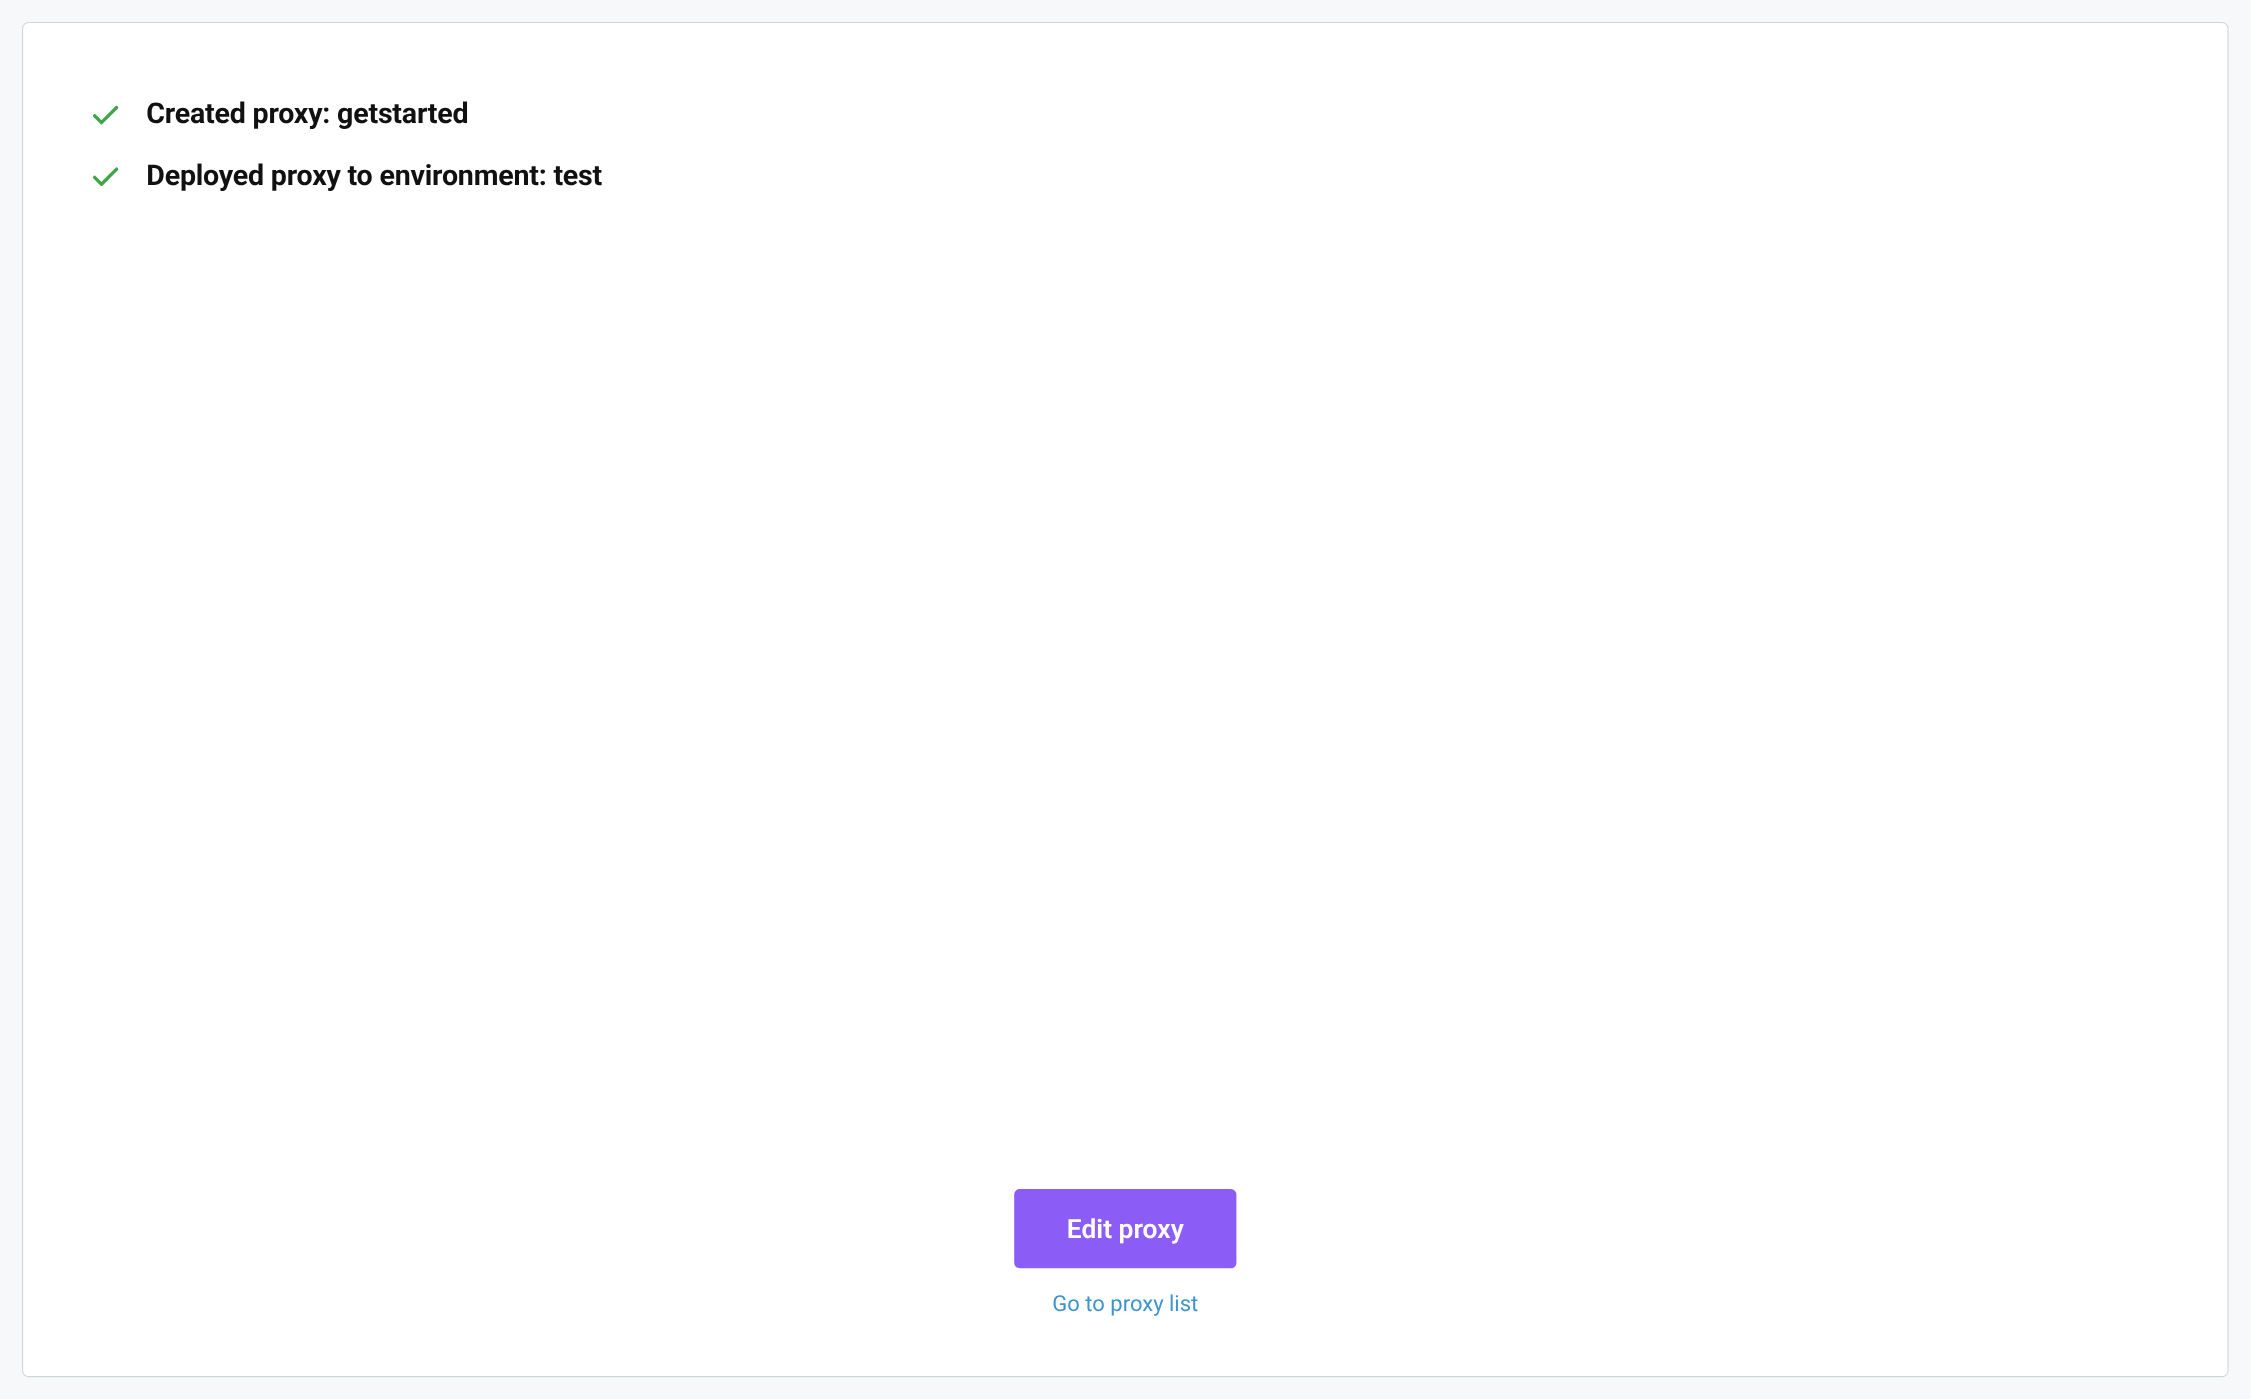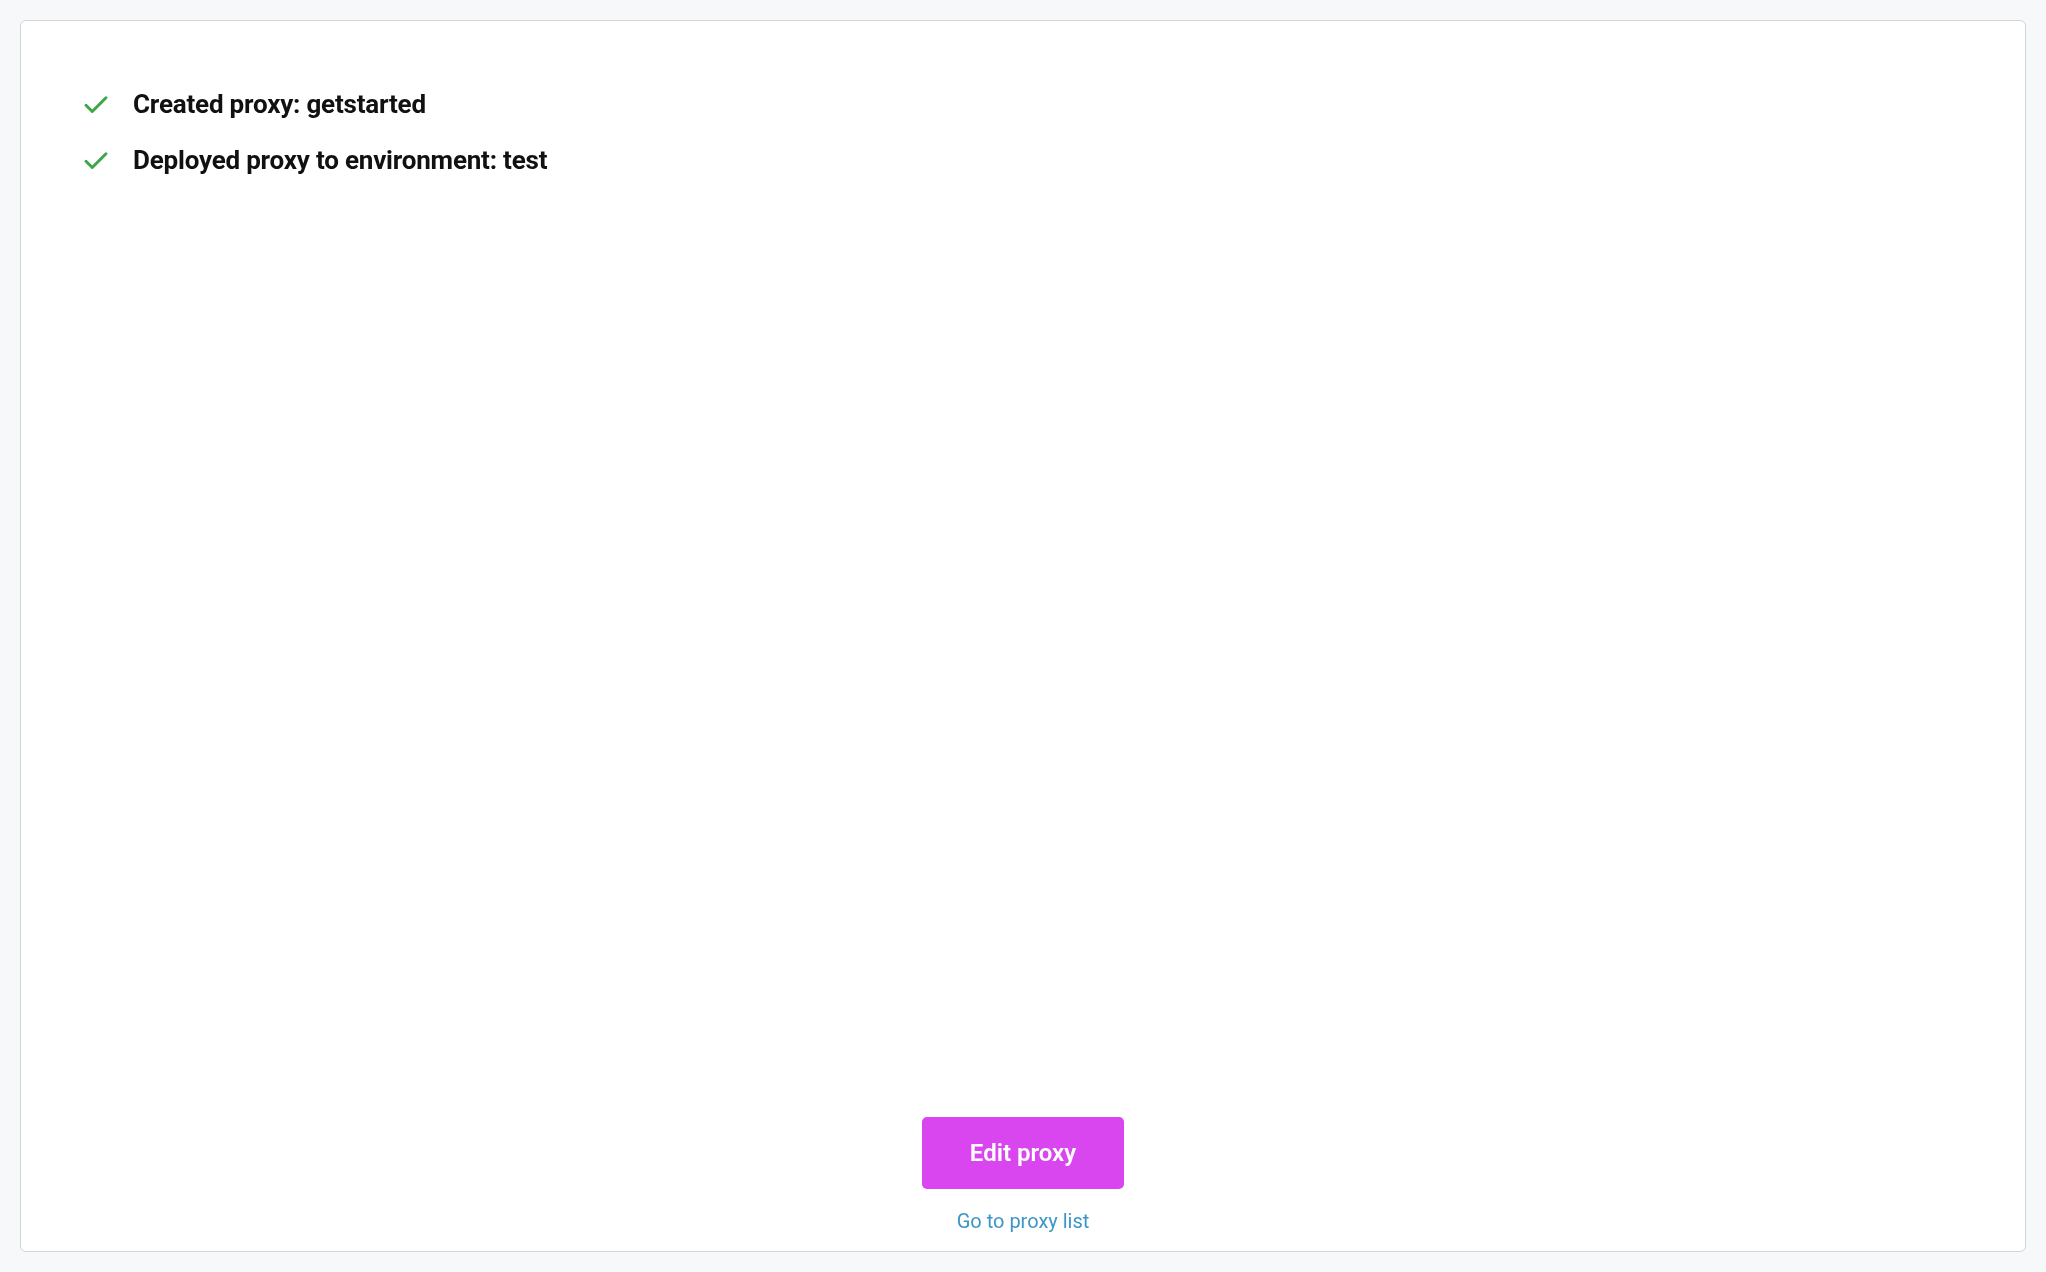--- a/index.html
+++ b/index.html
@@ -20,21 +20,21 @@
     }
 
     .card {
       width: 100%;
       height: 100%;
       background: #ffffff;
       border: 1px solid #d0d5da;
       border-radius: 6px;
       display: flex;
       flex-direction: column;
-      padding: 68px 60px 18px 60px;
+      padding: 68px 60px 54px 60px;
       position: relative;
     }
 
     .status-list {
       display: flex;
       flex-direction: column;
       gap: 26px;
     }
 
     .status-row {
@@ -65,21 +65,21 @@
 
     .footer {
       margin-top: auto;
       display: flex;
       flex-direction: column;
       align-items: center;
       gap: 20px;
     }
 
     .primary-button {
-      background: #d946ef;
+      background: #8b5cf6;
       color: #ffffff;
       border: none;
       border-radius: 5px;
       font-size: 24px;
       font-weight: 600;
       padding: 22px 48px;
       cursor: pointer;
       font-family: inherit;
     }
 

